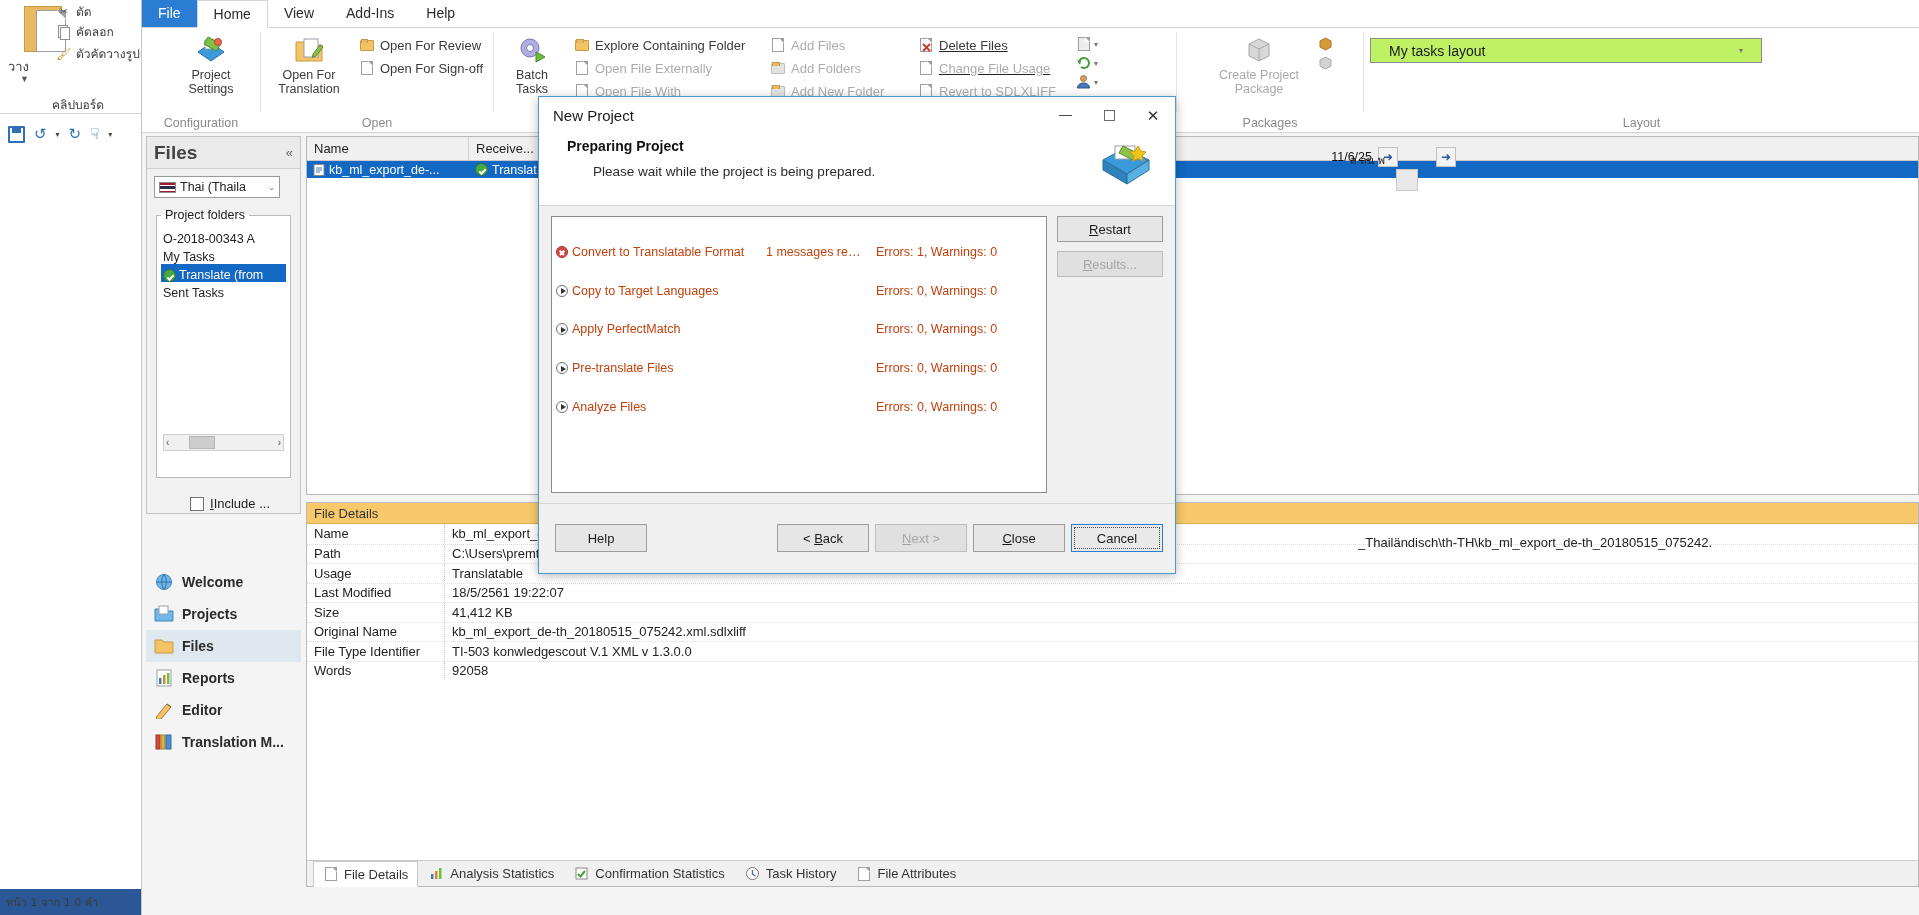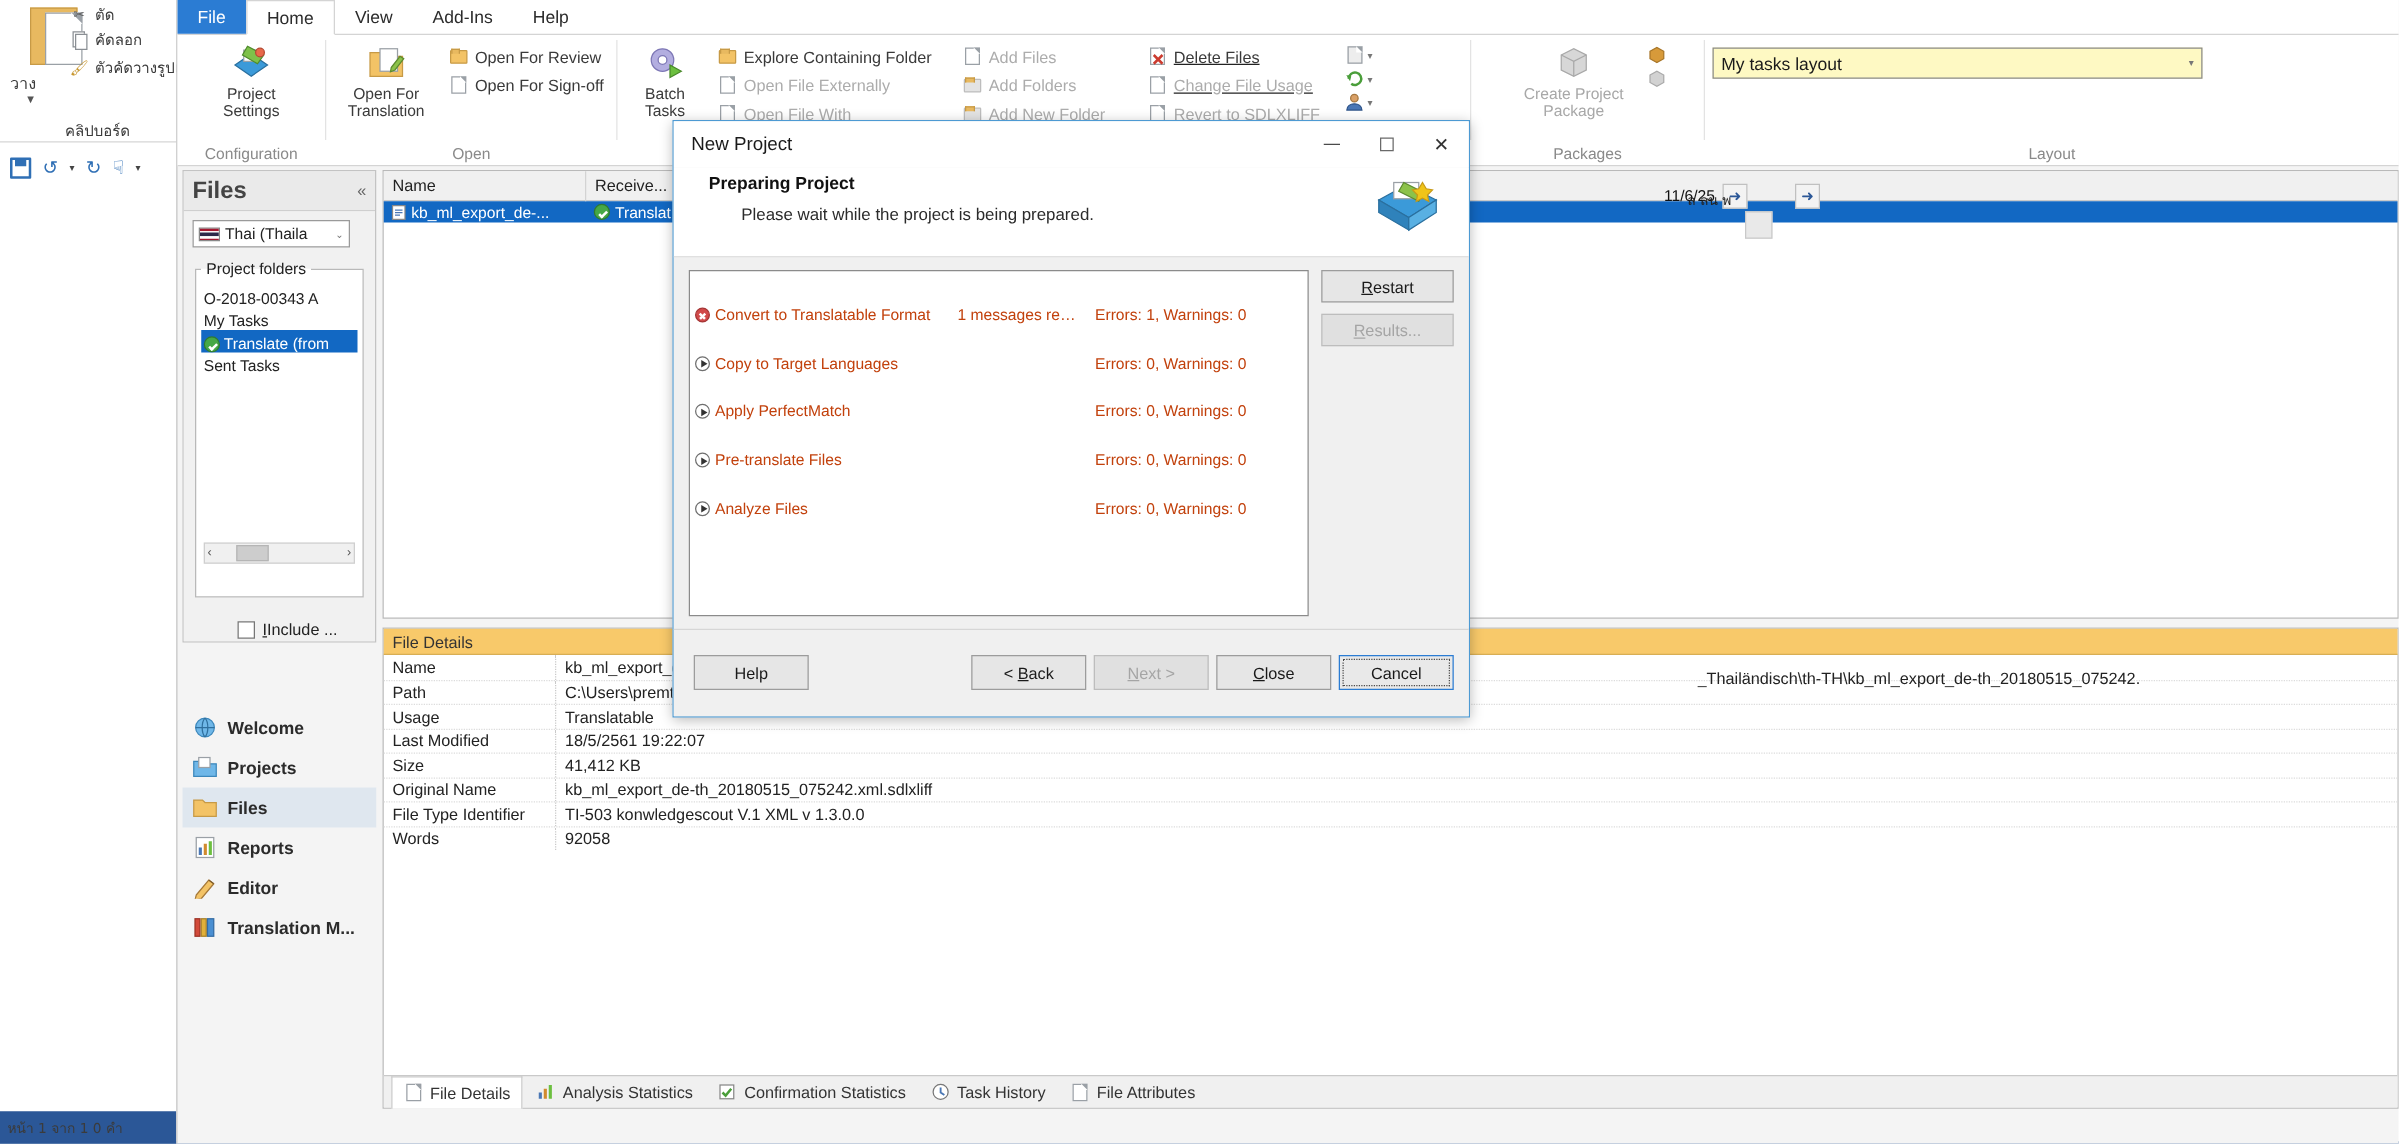--- a/index.html
+++ b/index.html
@@ -108,22 +108,22 @@
   .caret { font-size:8px; color:#777; }
 
   
   .doc { position:absolute; left:2px; top:1px; right:2px; bottom:1px; background:#fff; border:1px solid #9aa0a6; }
   .doc:after { content:""; position:absolute; right:-1px; top:-1px; border-width:0 5px 5px 0; border-style:solid; border-color:#fff #9aa0a6; }
   .folder { position:absolute; left:1px; top:3px; right:1px; bottom:2px; background:#f3c366; border:1px solid #c79a46; border-radius:1px; }
   .folder:before { content:""; position:absolute; left:0; top:-2px; width:46%; height:3px; background:#e8b960; border:1px solid #c79a46; border-bottom:none; }
 
   
   .layout-combo {
-    width:392px; height:25px; background:#fef9c3; border:1px solid #8a8a8a;
-    display:flex; align-items:center; padding:0 6px; font-size:14px; color:#1a1a1a;
+    width:392px; height:25px; background:#bef264; border:1px solid #8a8a8a;
+    display:flex; align-items:center; padding:0 18px; font-size:14px; color:#1a1a1a;
   }
   .layout-combo .caret { margin-left:auto; }
 
   
   .files-panel {
     position:absolute; left:4px; top:136px; width:155px; height:378px;
     background:#f1f1f1; border:1px solid #c3c3c3;
   }
   .files-title {
     height:32px; display:flex; align-items:center; justify-content:space-between;
@@ -344,21 +344,21 @@
     <div class="tab file">File</div>
     <div class="tab active">Home</div>
     <div class="tab">View</div>
     <div class="tab">Add-Ins</div>
     <div class="tab">Help</div>
   </div>
 
   <div class="ribbon">
 
     <div class="rgroup" style="width:118px;">
-      <div class="gbody" style="justify-content:center;">
+      <div class="gbody" style="justify-content:flex-end;">
         <div class="bigbtn">
           <span class="ico32">
             <svg width="32" height="32" viewBox="0 0 32 32">
               <path d="M3 18 L16 9 L29 18 L16 27 Z" fill="#3b9ad9" stroke="#2a6f9e"></path>
               <path d="M10 6 L22 6 L22 15 L10 15 Z" fill="#ffffff" stroke="#9aa0a6"></path>
               <path d="M13 3 L26 10 L21 17 L9 10 Z" fill="#7ec14a" stroke="#4e8a2c"></path>
               <circle cx="23" cy="8" r="3.5" fill="#e8694a" stroke="#b54a32"></circle>
             </svg>
           </span>
           <span style="white-space:pre-line;">Project

